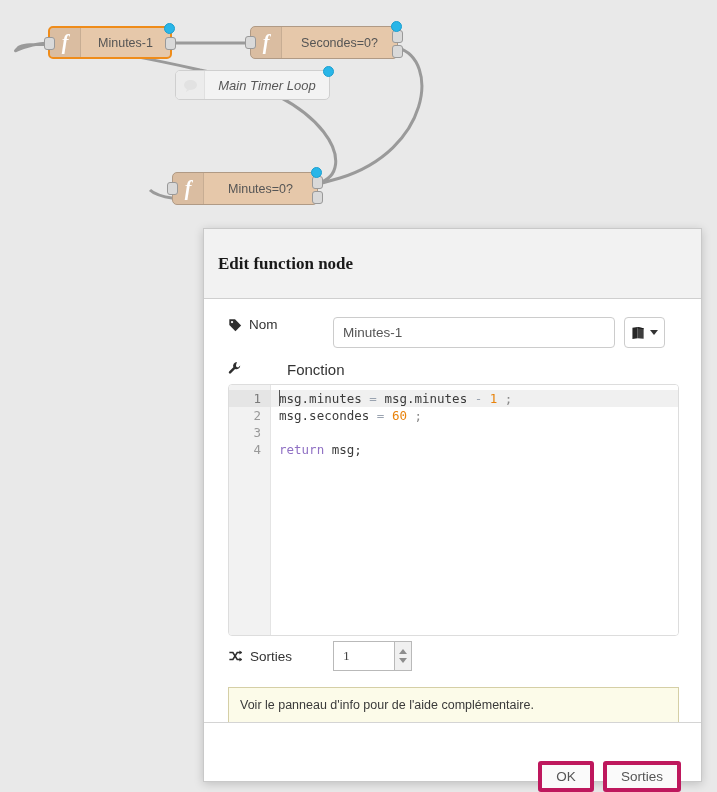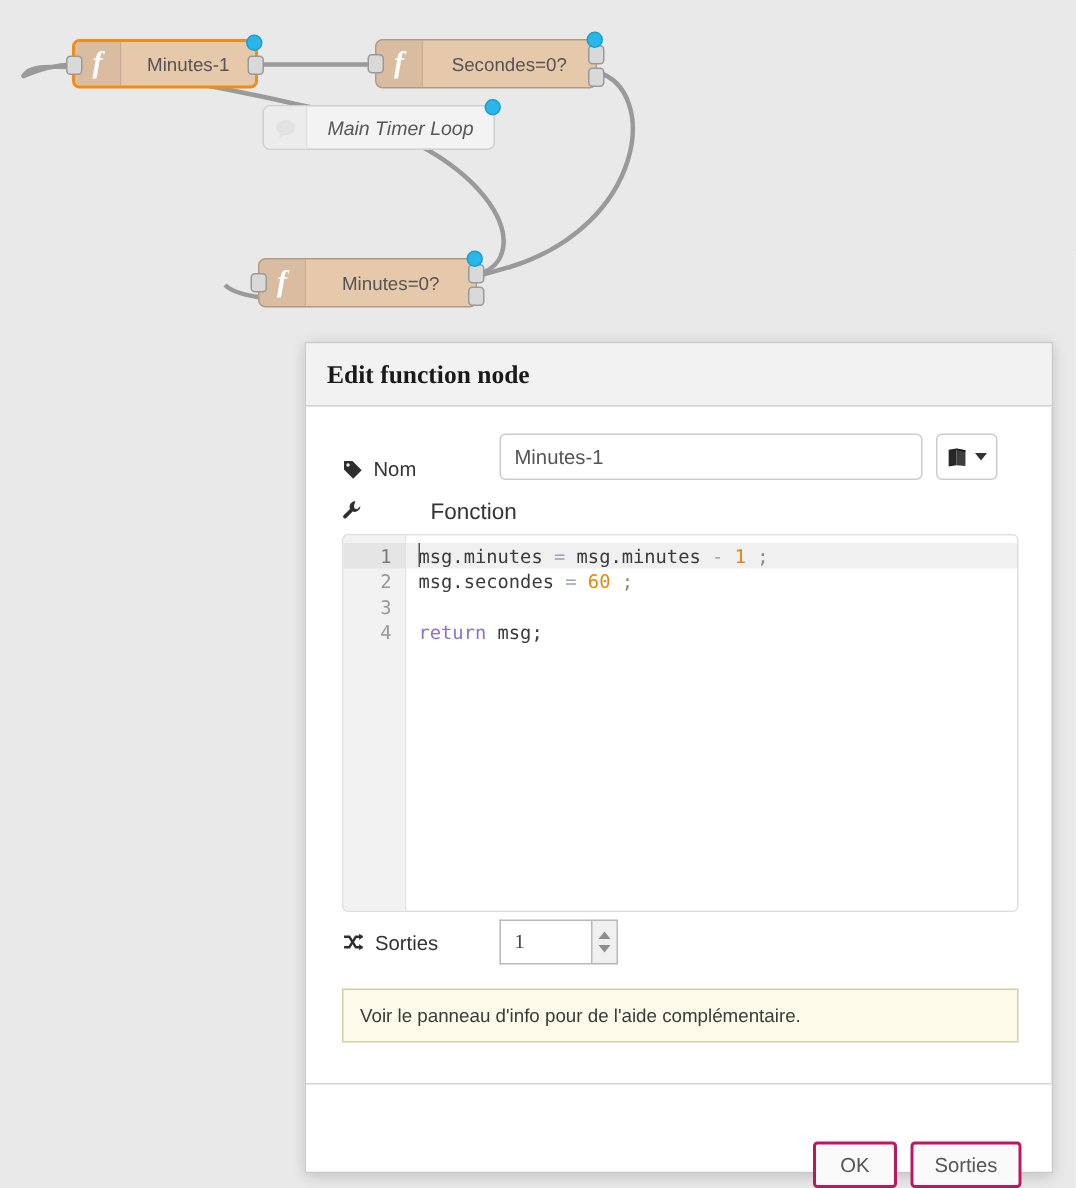--- a/index.html
+++ b/index.html
@@ -112,37 +112,37 @@
     border: 1px solid #c9c9c9;
     box-sizing: border-box;
     box-shadow: 0 2px 9px rgba(0,0,0,0.18);
     display: flex; flex-direction: column;
   }
   #dlg-header {
     height: 41px;
     background: #f2f2f2;
     border-bottom: 1px solid #cfcfcf;
     display: flex; align-items: center;
-    padding: 0 14px;
+    padding: 14px 14px;
     flex: none;
   }
   #dlg-title {
     font-family: "Liberation Serif", serif;
     font-weight: bold;
     font-size: 17px;
     color: #1a1a1a;
   }
   #dlg-body {
     flex: 1;
     padding: 18px 24px 0 24px;
     box-sizing: border-box;
     overflow: hidden;
   }
 
-  .form-row { display: flex; align-items: flex-end; margin-bottom: 13px; }
+  .form-row { display: flex; align-items: flex-start; margin-bottom: 13px; }
   .form-label {
     width: 105px;
     font-size: 13.5px;
     color: #333333;
     display: flex; align-items: center;
     flex: none;
   }
   .form-label .gi { margin-right: 7px; display: inline-flex; align-items: center; }
 
   #name-input {
@@ -275,21 +275,21 @@
   #dlg-footer {
     height: 58px;
     border-top: 1px solid #d4d4d4;
     display: flex; align-items: center; justify-content: flex-end;
     padding: 0 20px;
     flex: none;
     background: #ffffff;
   }
   .dlg-btn {
     min-width: 56px; height: 31px;
-    border: 2px solid #be185d;
+    border: 4px solid #be185d;
     border-radius: 3px;
     background: #fafafa;
     font-size: 13.5px;
     color: #555555;
     font-family: "Liberation Sans", sans-serif;
     padding: 0 14px;
     margin-left: 9px;
     cursor: pointer;
     margin-top: 48px;
   }

